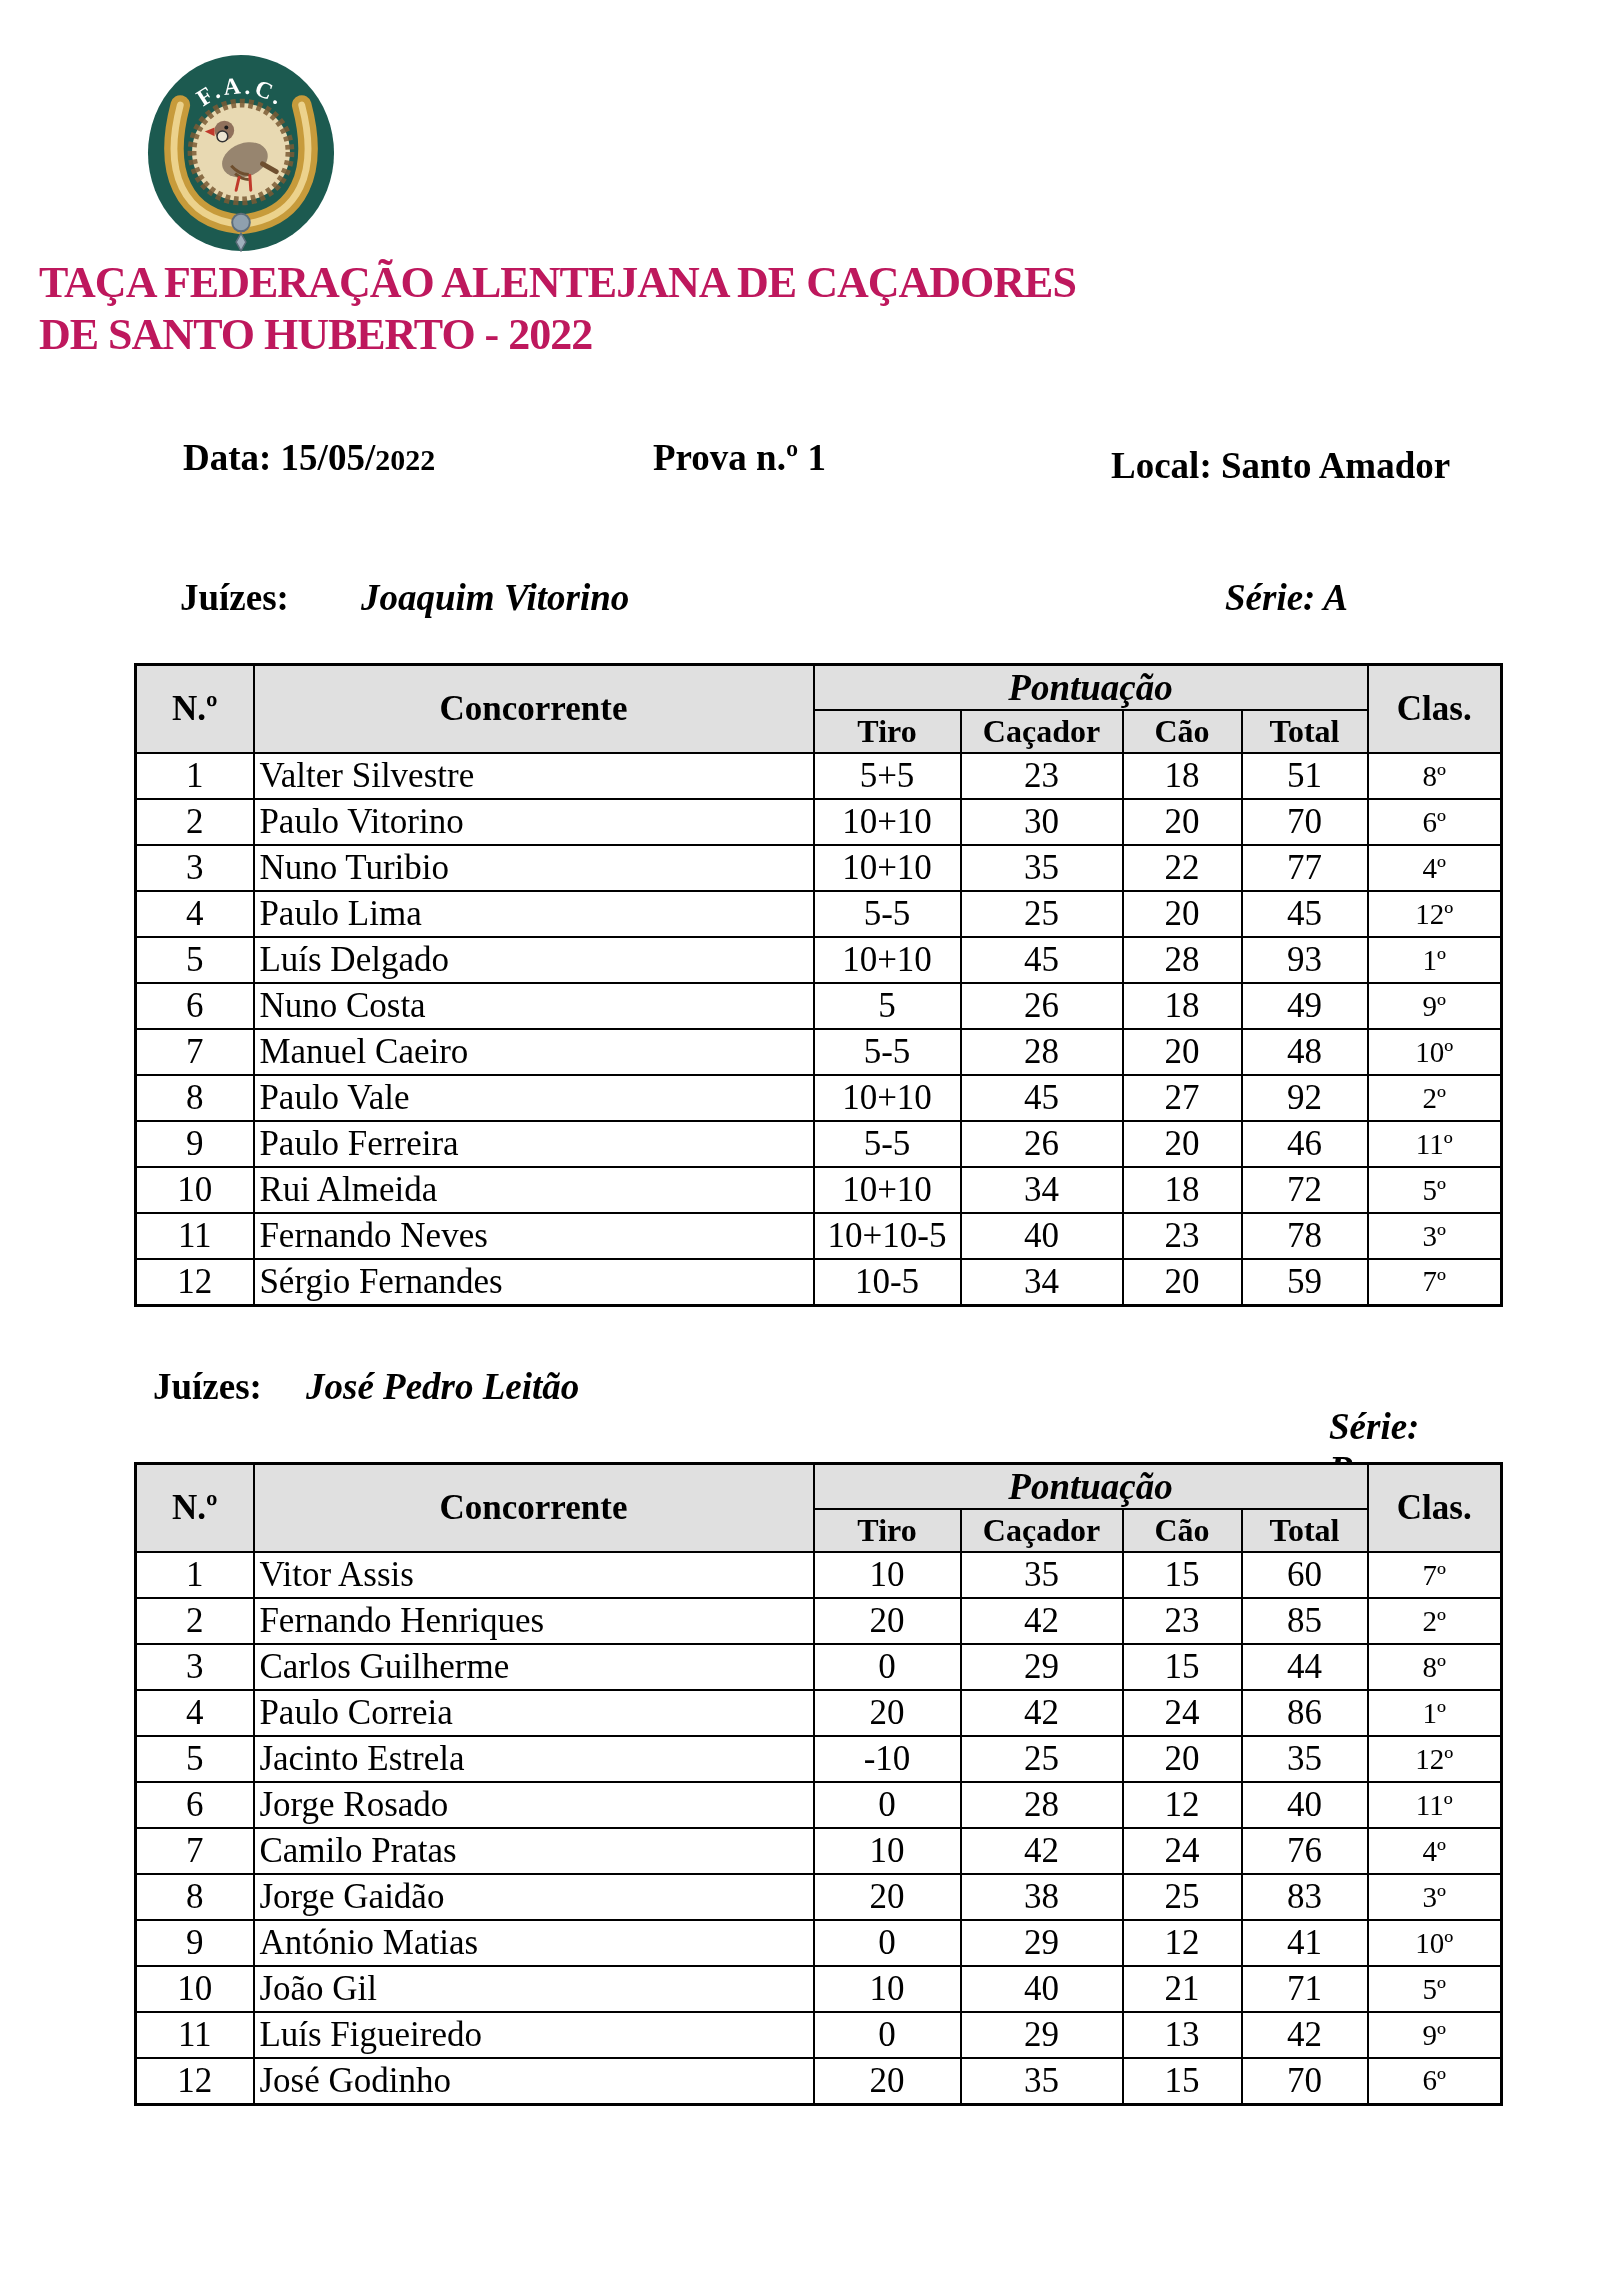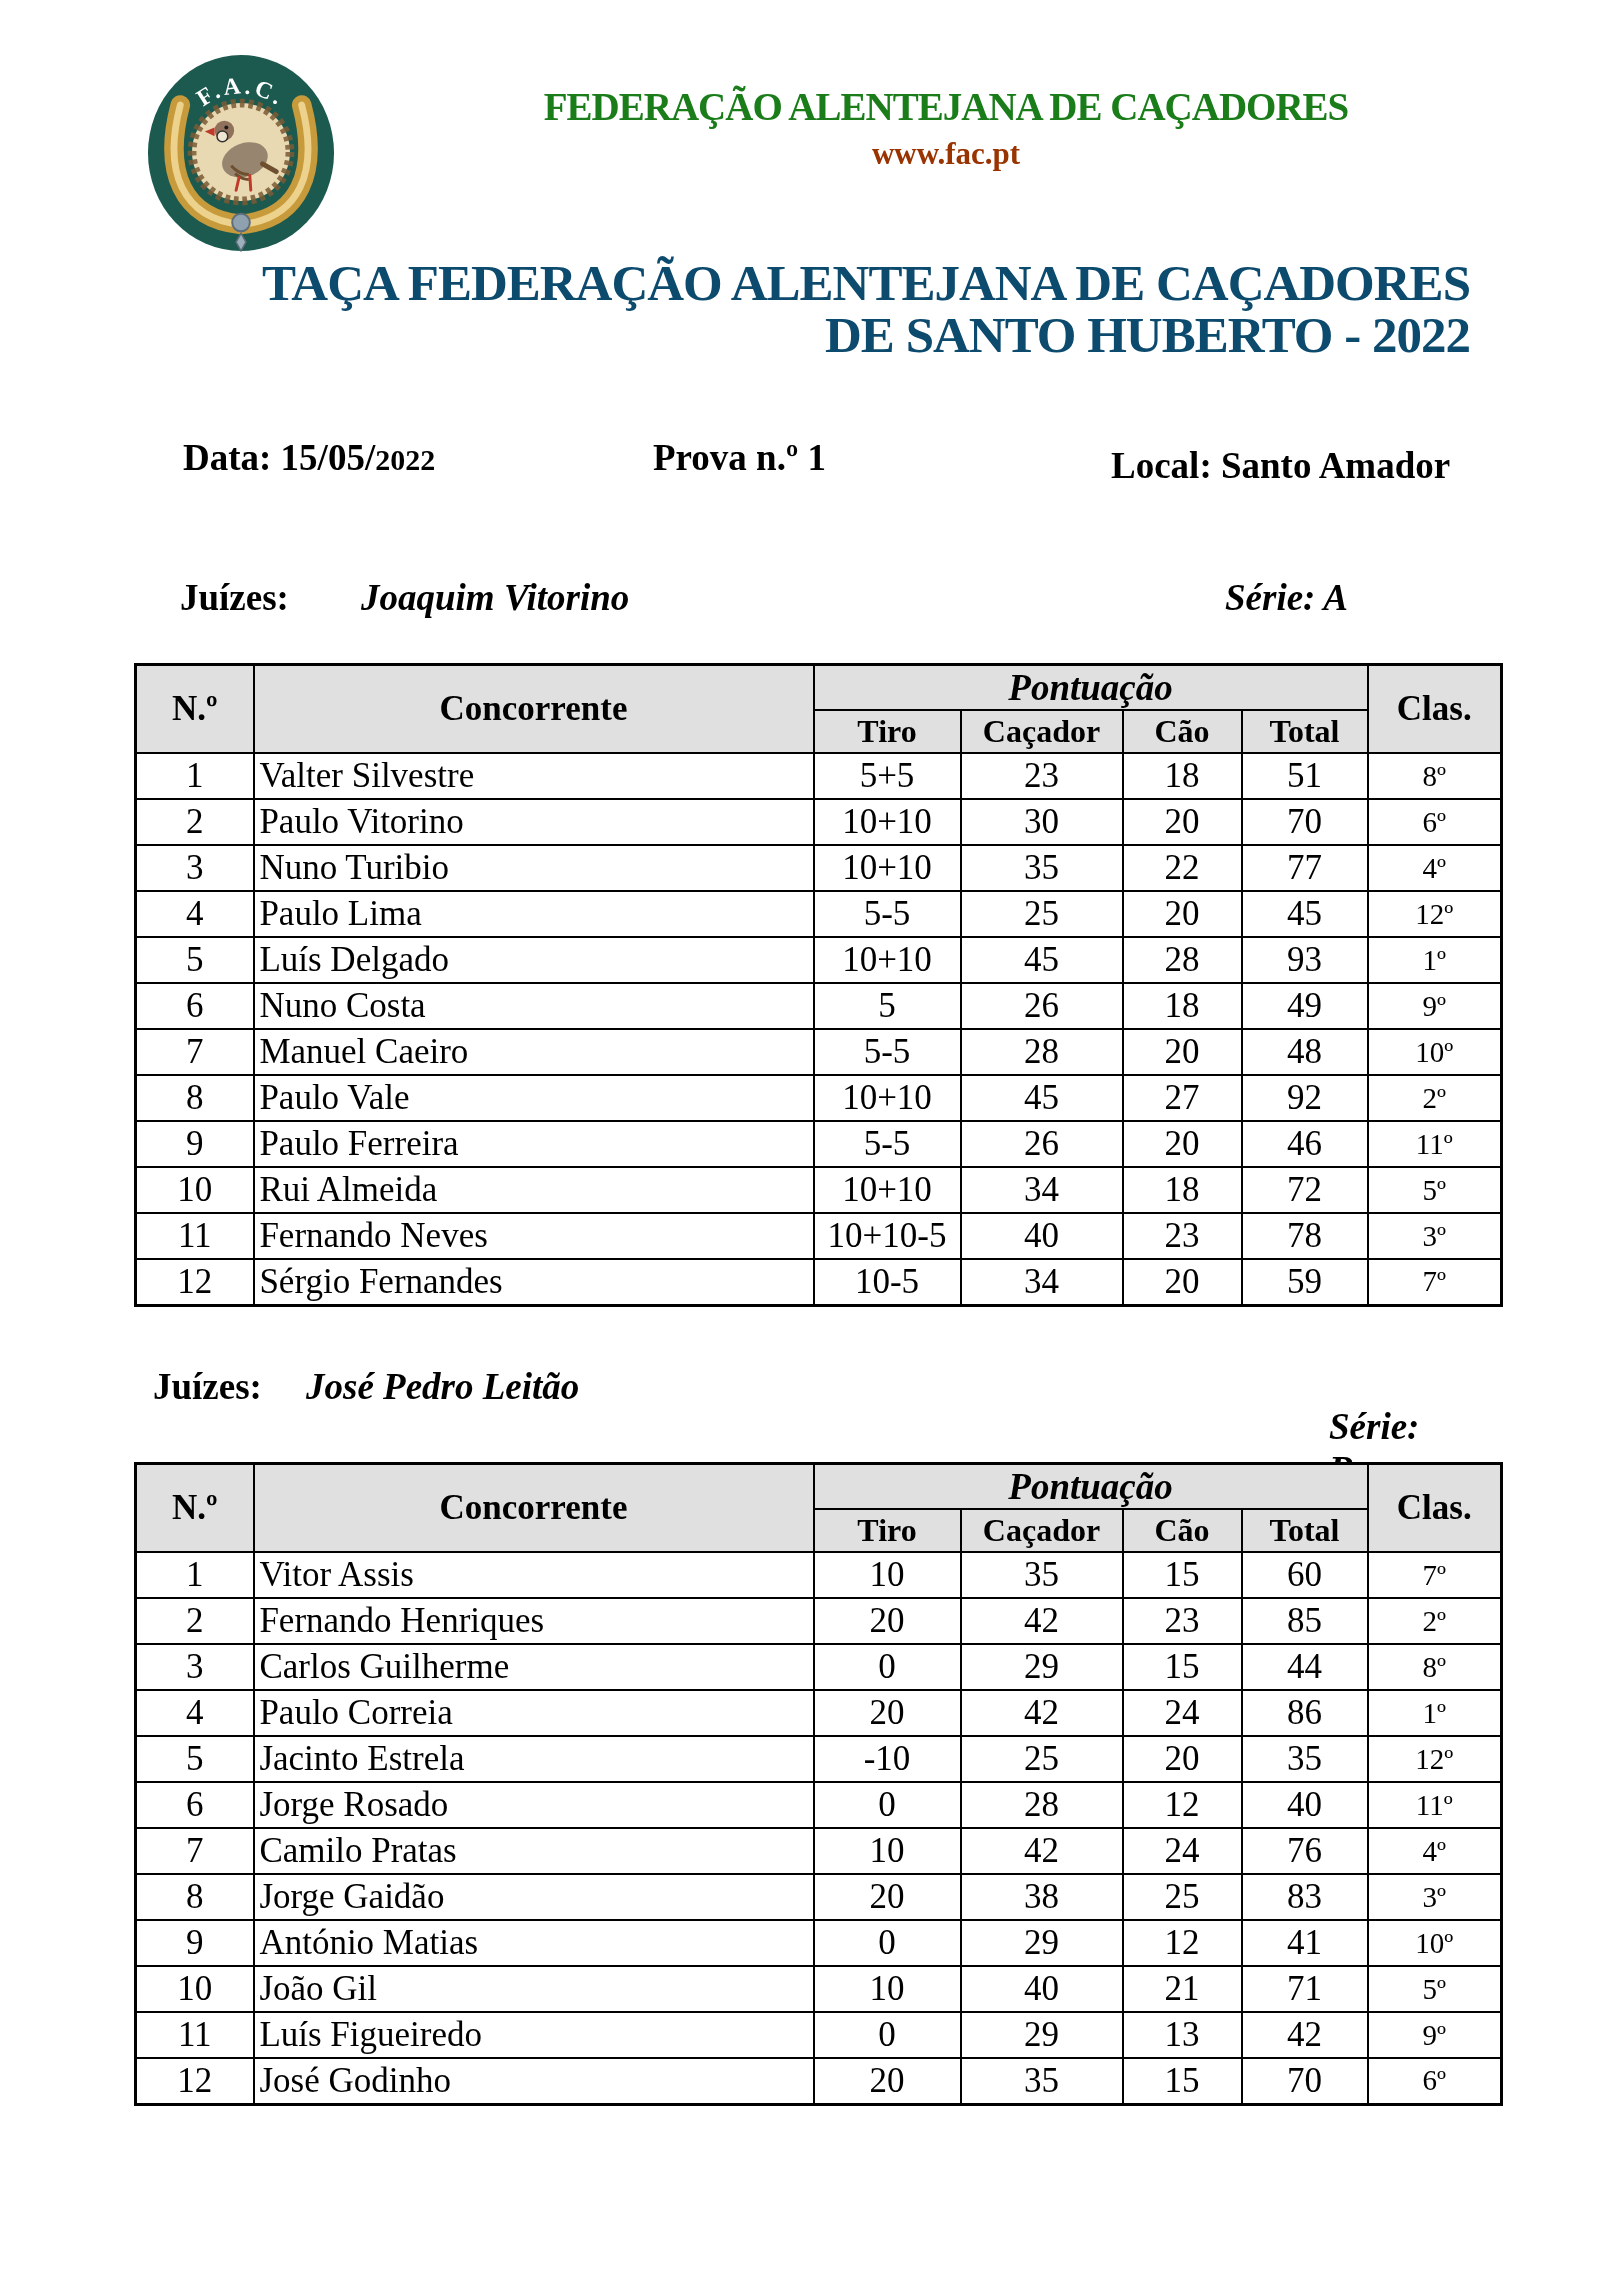--- a/index.html
+++ b/index.html
@@ -12,21 +12,21 @@
   .page { position:relative; width:1621px; height:2293px; background:#fff; overflow:hidden; }
 
   .logo { position:absolute; left:147px; top:54px; width:188px; height:198px; }
 
   .org-block { position:absolute; left:353px; top:84px; width:1186px; text-align:center; }
   .org-name { font-size:39px; font-weight:bold; color:#1a7d1a; letter-spacing:-1px; }
   .org-site { font-size:31px; font-weight:bold; color:#993300; margin-top:6.9px; }
 
   .doc-title {
     position:absolute; left:39px; top:257px; width:1431px;
-    text-align:right; font-size:51px; font-weight:bold; color:#0c4a6e;
+    text-align:left; font-size:44px; font-weight:bold; color:#be185d;
     line-height:52px; letter-spacing:-1px;
   }
 
   .meta { position:absolute; left:0; top:436px; width:1621px; height:45px; font-size:37px; font-weight:bold; }
   .meta-date  { position:absolute; left:183px; top:0; }
   .meta-date .yr { font-size:30px; }
   .meta-prova { position:absolute; left:653px; top:0; }
   .meta-local { position:absolute; left:1111px; top:8px; }
 
   .judges { position:absolute; left:0; width:1410px; height:45px; font-size:37px; font-weight:bold; }
@@ -92,24 +92,20 @@
         <circle cx="96" cy="172" r="9" fill="#8fa0ae" stroke="#5d6d7a" stroke-width="2"></circle>
         <path d="M96,183 l5,9 -5,9 -5,-9 z" fill="#9fb0bd" stroke="#5d6d7a" stroke-width="1.5"></path>
       </g>
       <path id="facArc" d="M50,62 A55,48 0 0 1 142,62" fill="none"></path>
       <text font-size="24" font-weight="bold" fill="#ffffff" letter-spacing="3" font-family="Liberation Serif, serif">
         <textPath href="#facArc" startOffset="50%" text-anchor="middle">F.A.C.</textPath>
       </text>
     </svg>
   </div>
 
-  <div class="org-block">
-    <div class="org-name">FEDERAÇÃO ALENTEJANA DE CAÇADORES</div>
-    <div class="org-site">www.fac.pt</div>
-  </div>
 
   <div class="doc-title">
     <div>TAÇA FEDERAÇÃO ALENTEJANA DE CAÇADORES</div>
     <div>DE SANTO HUBERTO - 2022</div>
   </div>
 
   <div class="meta">
     <div class="meta-date"><span>Data: 15/05/</span><span class="yr">2022</span></div>
     <div class="meta-prova">Prova n.º 1</div>
     <div class="meta-local">Local: Santo Amador</div>

